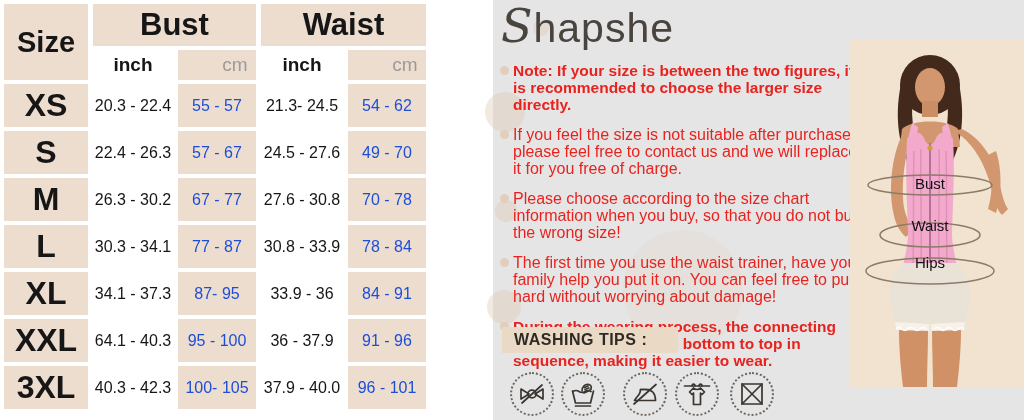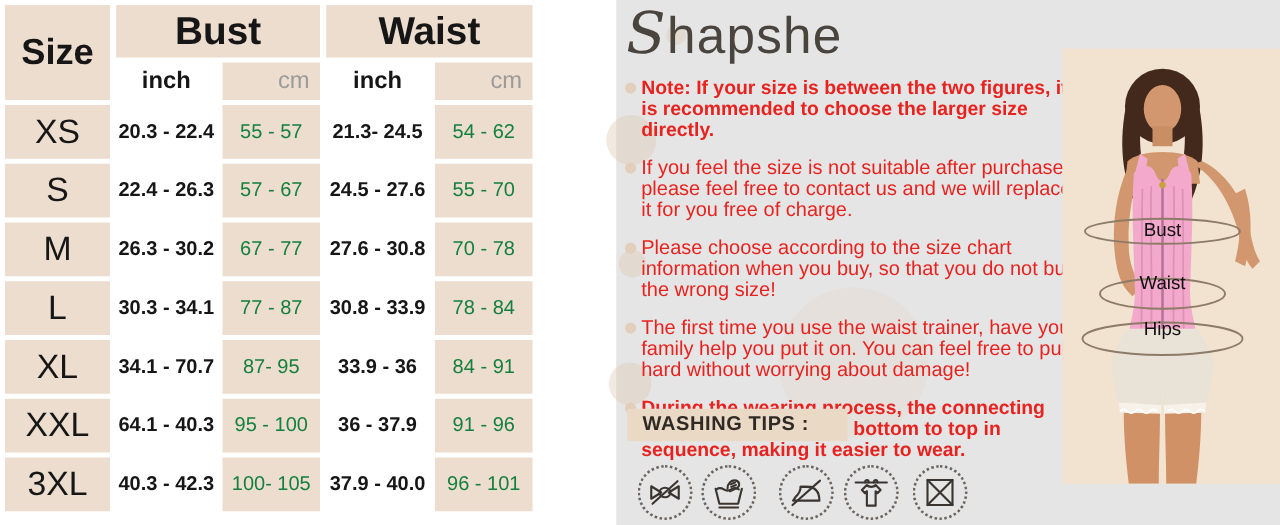--- a/index.html
+++ b/index.html
@@ -18,23 +18,23 @@
     padding:4px 0 0 4px;
   }
   .cell{display:flex;align-items:center;justify-content:center;color:#161616;}
   .beige{background:#ecddcf;}
   .hd-size{grid-column:1;grid-row:1/3;font-size:29px;font-weight:bold;}
   .hd-main{font-size:31px;font-weight:bold;}
   .hd-bust{grid-column:2/4;grid-row:1;}
   .hd-waist{grid-column:4/6;grid-row:1;}
   .hd-inch{font-size:19px;font-weight:bold;}
   .hd-cm{font-size:19px;color:#9b9b9b;padding-left:36px;}
-  .sz{font-size:27px;font-weight:normal;}
-  .v-in{font-size:16px;font-weight:700;}
-  .v-cm{font-size:16px;color:#15803d;}
+  .sz{font-size:32px;font-weight:bold;}
+  .v-in{font-size:16px;font-weight:400;}
+  .v-cm{font-size:16px;color:#1d4ed8;}
   
   .right-panel{position:absolute;left:493px;top:0;width:531px;height:420px;background:#e5e5e5;}
   .bubble{position:absolute;border-radius:50%;background:rgba(222,197,177,0.38);}
   .b1{left:-8px;top:92px;width:40px;height:40px;}
   .b2{left:2px;top:200px;width:22px;height:22px;}
   .b3{left:-6px;top:290px;width:34px;height:34px;}
   .b4{left:130px;top:230px;width:120px;height:120px;background:rgba(230,211,196,0.25);}
   .b5{left:40px;top:20px;width:16px;height:16px;}
   .logo{
     position:absolute;left:8px;top:-2px;color:#4a443f;
@@ -87,36 +87,36 @@
     <div class="cell beige sz">XS</div>
     <div class="cell v-in">20.3 - 22.4</div>
     <div class="cell beige v-cm">55 - 57</div>
     <div class="cell v-in">21.3- 24.5</div>
     <div class="cell beige v-cm">54 - 62</div>
 
     <div class="cell beige sz">S</div>
     <div class="cell v-in">22.4 - 26.3</div>
     <div class="cell beige v-cm">57 - 67</div>
     <div class="cell v-in">24.5 - 27.6</div>
-    <div class="cell beige v-cm">55 - 70</div>
+    <div class="cell beige v-cm">49 - 70</div>
 
     <div class="cell beige sz">M</div>
     <div class="cell v-in">26.3 - 30.2</div>
     <div class="cell beige v-cm">67 - 77</div>
     <div class="cell v-in">27.6 - 30.8</div>
     <div class="cell beige v-cm">70 - 78</div>
 
     <div class="cell beige sz">L</div>
     <div class="cell v-in">30.3 - 34.1</div>
     <div class="cell beige v-cm">77 - 87</div>
     <div class="cell v-in">30.8 - 33.9</div>
     <div class="cell beige v-cm">78 - 84</div>
 
     <div class="cell beige sz">XL</div>
-    <div class="cell v-in">34.1 - 70.7</div>
+    <div class="cell v-in">34.1 - 37.3</div>
     <div class="cell beige v-cm">87- 95</div>
     <div class="cell v-in">33.9 - 36</div>
     <div class="cell beige v-cm">84 - 91</div>
 
     <div class="cell beige sz">XXL</div>
     <div class="cell v-in">64.1 - 40.3</div>
     <div class="cell beige v-cm">95 - 100</div>
     <div class="cell v-in">36 - 37.9</div>
     <div class="cell beige v-cm">91 - 96</div>
 

